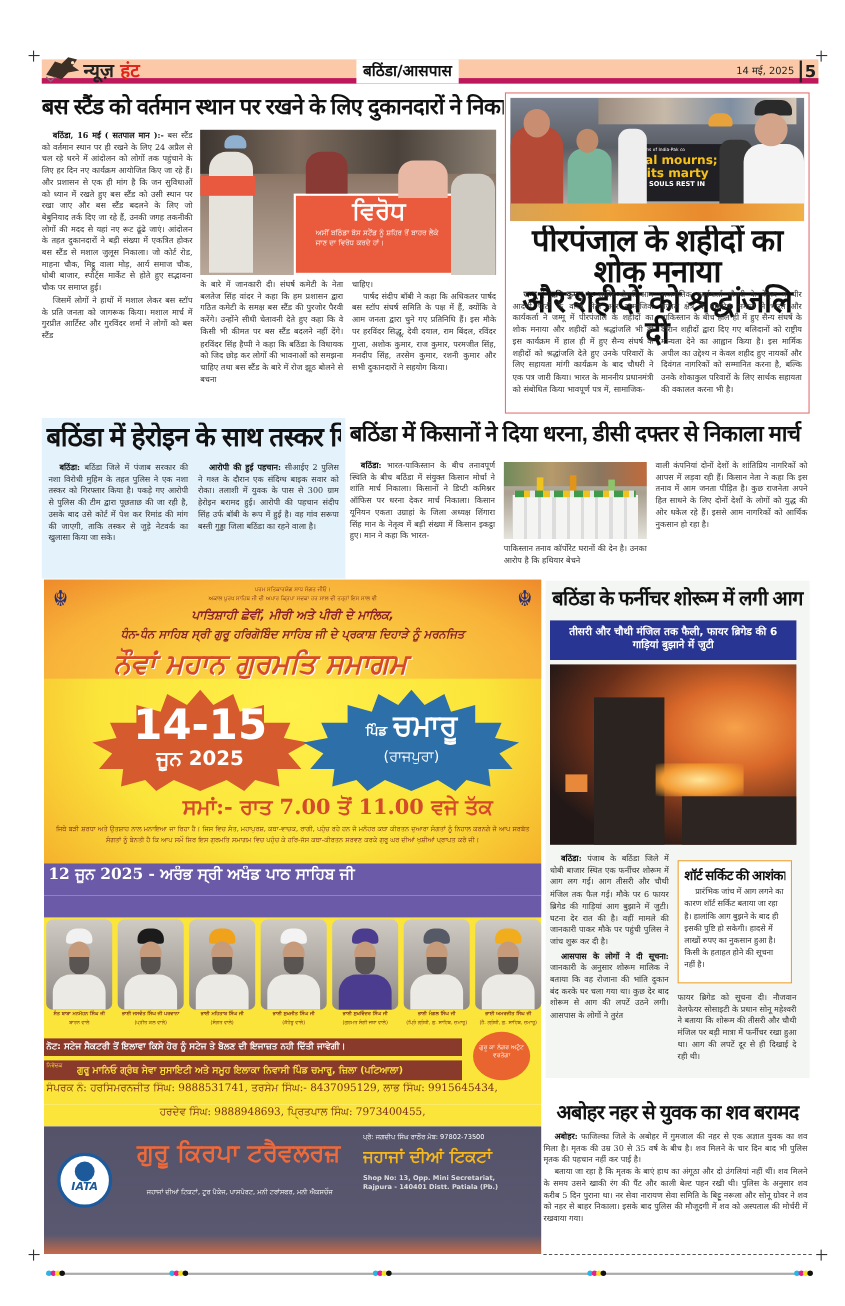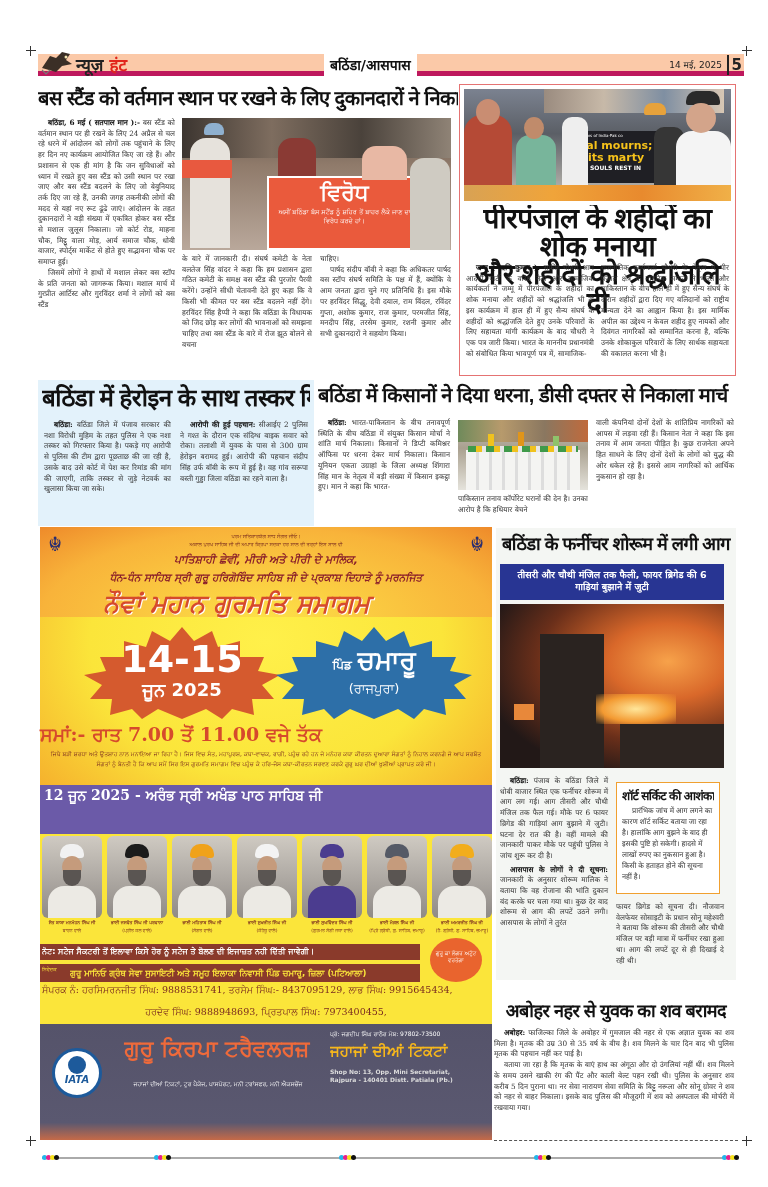--- a/index.html
+++ b/index.html
@@ -47,33 +47,33 @@
     <span class="logo-b">हंट</span>
   </div>
   <div class="section-title">बठिंडा/आसपास</div>
   <div class="date">14 मई, 2025</div>
   <div class="pageno">5</div>
 </div>
 
 <div class="abs hl" style="left:38px;top:84px;width:420px;font-size:20px;line-height:28px">बस स्टैंड को वर्तमान स्थान पर रखने के लिए दुकानदारों ने निकाला मशाल जुलूस</div>
 
 <div class="abs body" style="left:38px;top:118px;width:137px">
-  <p style="text-indent:10px"><b>बठिंडा, 6 मई ( सतपाल मान ):-</b>
+  <p style="text-indent:10px"><b>बठिंडा, 16 मई ( सतपाल मान ):-</b>
   <span>बस स्टैंड को वर्तमान स्थान पर ही रखने के लिए 24 अप्रैल से चल रहे धरने में आंदोलन को लोगों तक पहुंचाने के लिए हर दिन नए कार्यक्रम आयोजित किए जा रहे हैं। और प्रशासन से एक ही मांग है कि जन सुविधाओं को ध्यान में रखते हुए बस स्टैंड को उसी स्थान पर रखा जाए और बस स्टैंड बदलने के लिए जो बेबुनियाद तर्क दिए जा रहे हैं, उनकी जगह तकनीकी लोगों की मदद से यहां नए रूट ढूंढे जाएं। आंदोलन के तहत दुकानदारों ने बड़ी संख्या में एकत्रित होकर बस स्टैंड से मशाल जुलूस निकाला। जो कोर्ट रोड, माहना चौक, मिट्ठू वाला मोड़, आर्य समाज चौक, धोबी बाजार, स्पोर्ट्स मार्केट से होते हुए सद्भावना चौक पर समाप्त हुई।</span></p>
   <p style="text-indent:10px">जिसमें लोगों ने हाथों में मशाल लेकर बस स्टॉप के प्रति जनता को जागरूक किया। मशाल मार्च में गुरप्रीत आर्टिस्ट और गुरविंदर शर्मा ने लोगों को बस स्टैंड</p>
 </div>
 
 <div class="photo" style="left:182px;top:118px;width:269px;height:132px;background:linear-gradient(180deg,#5d534c 0%,#8f7a6a 35%,#b9a89b 100%)">
   <div style="position:absolute;left:0;top:0;width:100%;height:40px;background:linear-gradient(90deg,#3c3530,#7e6d5f,#4a423b,#8f8376)"></div>
   <div style="position:absolute;left:8px;top:20px;width:40px;height:110px;background:#e6e2dc;border-radius:16px 16px 0 0"></div>
   <div style="position:absolute;left:22px;top:5px;width:20px;height:12px;background:#8fb0cf;border-radius:8px 8px 2px 2px"></div>
   <div style="position:absolute;left:0;top:42px;width:50px;height:18px;background:#e8593f;color:#fff;font-size:5px;padding:2px"></div>
   <div style="position:absolute;left:85px;top:58px;width:155px;height:74px;background:#ea5a3c;border:2px solid #fff">
     <div style="text-align:center;color:#fff;font-size:22px;font-weight:bold;line-height:30px">ਵਿਰੋਧ</div>
-    <div style="color:#fff;font-size:6.5px;line-height:9px;text-align:center;padding:0 6px">ਅਸੀਂ ਬਠਿੰਡਾ ਬੱਸ ਸਟੈਂਡ ਨੂੰ ਸ਼ਹਿਰ ਤੋਂ ਬਾਹਰ ਲੈਕੇ ਜਾਣ ਦਾ ਵਿਰੋਧ ਕਰਦੇ ਹਾਂ।</div>
+    <div style="color:#fff;font-size:6.5px;line-height:9px;text-align:left;padding:0 18px">ਅਸੀਂ ਬਠਿੰਡਾ ਬੱਸ ਸਟੈਂਡ ਨੂੰ ਸ਼ਹਿਰ ਤੋਂ ਬਾਹਰ ਲੈਕੇ ਜਾਣ ਦਾ ਵਿਰੋਧ ਕਰਦੇ ਹਾਂ।</div>
   </div>
   <div style="position:absolute;left:96px;top:20px;width:38px;height:38px;background:#8a3a34;border-radius:14px 14px 0 0"></div>
   <div style="position:absolute;left:180px;top:28px;width:45px;height:34px;background:#e8b8a4;border-radius:14px 14px 0 0"></div>
   <div style="position:absolute;left:228px;top:40px;width:40px;height:92px;background:#cfcbc2;border-radius:14px 14px 0 0"></div>
 </div>
 
 <div class="abs body" style="left:182px;top:254px;width:130px">के बारे में जानकारी दी। संघर्ष कमेटी के नेता बलतेज सिंह वांदर ने कहा कि हम प्रशासन द्वारा गठित कमेटी के समक्ष बस स्टैंड की पुरजोर पैरवी करेंगे। उन्होंने सीधी चेतावनी देते हुए कहा कि वे किसी भी कीमत पर बस स्टैंड बदलने नहीं देंगे। हरविंदर सिंह हैप्पी ने कहा कि बठिंडा के विधायक को जिद छोड़ कर लोगों की भावनाओं को समझना चाहिए तथा बस स्टैंड के बारे में रोज झूठ बोलने से बचना</div>
 <div class="abs body" style="left:320px;top:254px;width:131px">
   <p>चाहिए।</p>
   <p style="text-indent:10px">पार्षद संदीप बॉबी ने कहा कि अधिकतर पार्षद बस स्टॉप संघर्ष समिति के पक्ष में हैं, क्योंकि वे आम जनता द्वारा चुने गए प्रतिनिधि हैं। इस मौके पर हरविंदर सिद्धू, देवी दयाल, राम बिंदल, रविंदर गुप्ता, अशोक कुमार, राज कुमार, परमजीत सिंह, मनदीप सिंह, तरसेम कुमार, रशनी कुमार और सभी दुकानदारों ने सहयोग किया।</p>
@@ -152,21 +152,21 @@
   <div style="position:absolute;left:42px;top:152px;width:200px;text-align:center;font-size:18px;font-weight:bold;color:#fff">ਜੂਨ 2025</div>
 
   <svg style="position:absolute;left:234px;top:100px" width="200" height="92" viewBox="0 0 200 92">
     <polygon points="100,0 112,14 130,4 136,20 158,14 158,30 182,30 176,44 198,48 180,58 192,72 170,72 172,88 150,82 140,92 124,82 100,92 76,82 60,92 50,82 28,88 30,72 8,72 20,58 2,48 24,44 18,30 42,30 42,14 64,20 70,4 88,14" fill="#2d6fa8"></polygon>
   </svg>
   <div style="position:absolute;left:234px;top:118px;width:200px;text-align:center;color:#fff;font-weight:bold">
     <span style="font-size:12px">ਪਿੰਡ</span>
     <span style="font-size:26px">ਚਮਾਰੂ</span>
   </div>
   <div style="position:absolute;left:234px;top:154px;width:200px;text-align:center;color:#fff;font-size:13px;font-weight:normal">(ਰਾਜਪੁਰਾ)</div>
-  <div style="position:absolute;left:0;top:196px;width:408px;text-align:left;font-size:19px;font-weight:bold;color:#d64a2c;font-family:'DejaVu Serif',serif">ਸਮਾਂ:- ਰਾਤ 7.00 ਤੋਂ 11.00 ਵਜੇ ਤੱਕ</div>
+  <div style="position:absolute;left:0;top:196px;width:408px;text-align:right;font-size:19px;font-weight:bold;color:#d64a2c;font-family:'DejaVu Serif',serif">ਸਮਾਂ:- ਰਾਤ 7.00 ਤੋਂ 11.00 ਵਜੇ ਤੱਕ</div>
   <div style="position:absolute;left:8px;top:222px;width:436px;text-align:center;font-size:6px;line-height:10px;color:#7a2c1f">ਜਿਥੇ ਬੜੀ ਸ਼ਰਧਾ ਅਤੇ ਉਤਸ਼ਾਹ ਨਾਲ ਮਨਾਇਆ ਜਾ ਰਿਹਾ ਹੈ। ਜਿਸ ਵਿਚ ਸੰਤ, ਮਹਾਪੁਰਸ਼, ਕਥਾ-ਵਾਚਕ, ਰਾਗੀ, ਪਹੁੰਚ ਰਹੇ ਹਨ ਜੋ ਮਨੋਹਰ ਕਥਾ ਕੀਰਤਨ ਦੁਆਰਾ ਸੰਗਤਾਂ ਨੂੰ ਨਿਹਾਲ ਕਰਨਗੇ ਜੋ ਆਪ ਸਰਬੱਤ ਸੰਗਤਾਂ ਨੂੰ ਬੇਨਤੀ ਹੈ ਕਿ ਆਪ ਸਮੇਂ ਸਿਰ ਇਸ ਗੁਰਮਤਿ ਸਮਾਗਮ ਵਿਚ ਪਹੁੰਚ ਕੇ ਹਰਿ-ਜੱਸ ਕਥਾ-ਕੀਰਤਨ ਸਰਵਣ ਕਰਕੇ ਗੁਰੂ ਘਰ ਦੀਆਂ ਖੁਸ਼ੀਆਂ ਪ੍ਰਾਪਤ ਕਰੋ ਜੀ।</div>
   <div style="position:absolute;left:0;top:258px;width:452px;height:29px;background:#6b5aa8"></div>
   <div style="position:absolute;left:4px;top:260px;width:448px;font-size:14px;font-weight:bold;color:#fff;font-family:'DejaVu Serif',serif;white-space:nowrap;overflow:hidden">12 ਜੂਨ 2025 - ਅਰੰਭ ਸ੍ਰੀ ਅਖੰਡ ਪਾਠ ਸਾਹਿਬ ਜੀ</div>
 </div>
 
 <div class="abs" style="left:40px;top:814px;width:452px;height:190px;background:#fbe53a">
   <div style="position:absolute;left:0;top:0;width:452px;height:20px;background:#6b5aa8"></div>
   <div id="speakers" style="position:absolute;left:2px;top:22px;width:450px;height:106px;display:flex;justify-content:space-between">
   <div style="width: 60px; height: 106px; position: relative;">
         <div style="position:absolute;left:0;top:0;width:60px;height:82px;border-radius:6px;background:linear-gradient(180deg,#cfcac2,#8f8a86);overflow:hidden">

